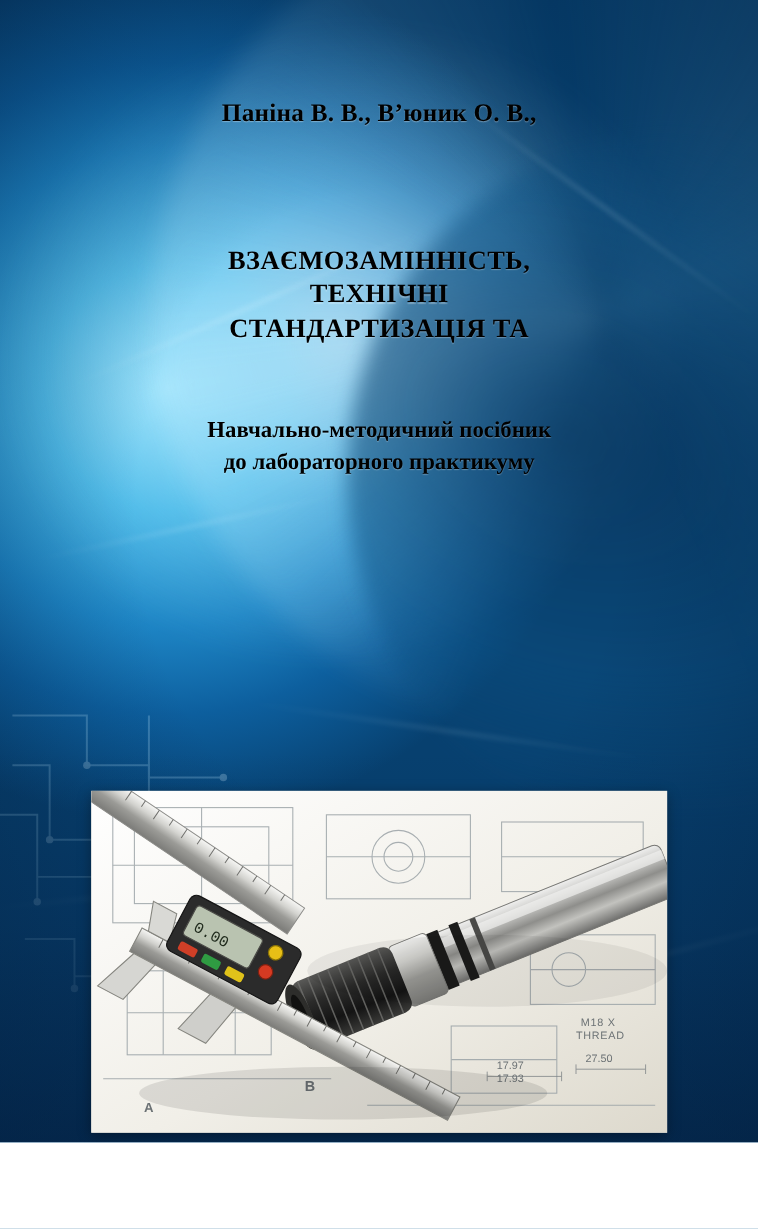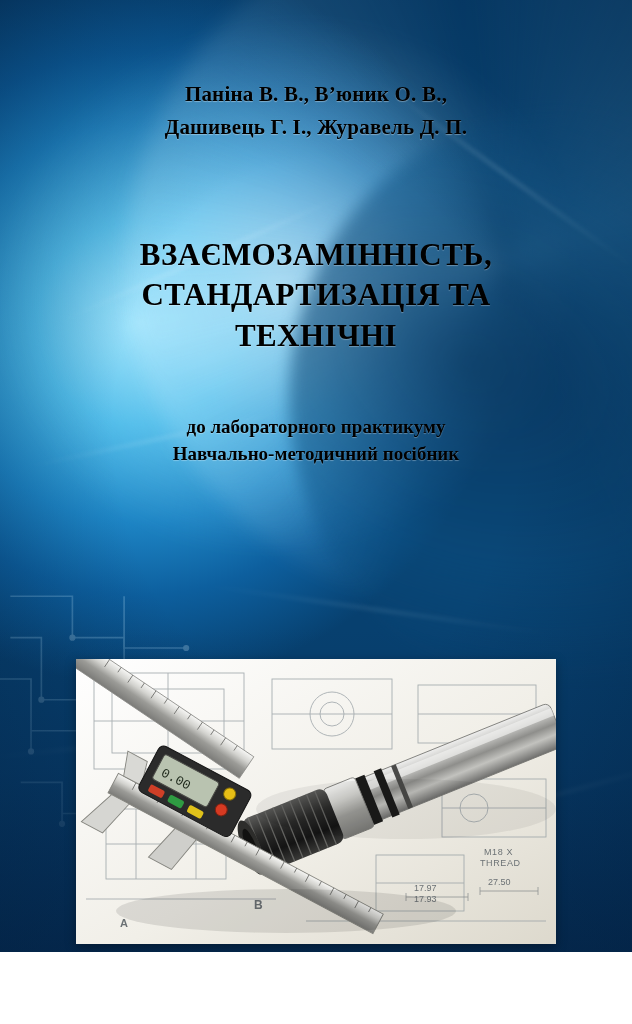--- a/index.html
+++ b/index.html
@@ -107,21 +107,21 @@
     text-shadow: 0 1px 1px rgba(255,255,255,0.35);
   }
   .authors div { white-space: nowrap; }
 
   .title {
     margin-top: 92px;
     width: 470px;
     text-align: center;
     color: #000000;
     font-weight: bold;
-    font-size: 31px;
+    font-size: 22px;
     line-height: 1.30;
     letter-spacing: .4px;
     text-shadow: 0 1px 1px rgba(255,255,255,0.30);
   }
 
   .subtitle {
     margin-top: 58px;
     width: 470px;
     text-align: center;
     color: #000000;
@@ -184,32 +184,31 @@
     </g>
   </svg>
 
   <div class="bg-bottom"></div>
   <div class="bg-vignette"></div>
 
   <div class="content">
 
     <div class="authors">
       <div>Паніна В. В., В’юник О. В.,</div>
-      <div>Дашивець Г. І., Журавель Д. П.</div>
     </div>
 
     <div class="title">
       <div>ВЗАЄМОЗАМІННІСТЬ,</div>
+      <div>ТЕХНІЧНІ</div>
       <div>СТАНДАРТИЗАЦІЯ ТА</div>
-      <div>ТЕХНІЧНІ</div>
     </div>
 
     <div class="subtitle">
+      <div>Навчально-методичний посібник</div>
       <div>до лабораторного практикуму</div>
-      <div>Навчально-методичний посібник</div>
     </div>
 
   </div>
 
   <div class="photo">
     <svg viewBox="0 0 480 285">
       <defs>
         <linearGradient id="steel" x1="0" y1="0" x2="0" y2="1">
           <stop offset="0%" stop-color="#efefee"></stop>
           <stop offset="22%" stop-color="#c9c9c6"></stop>

